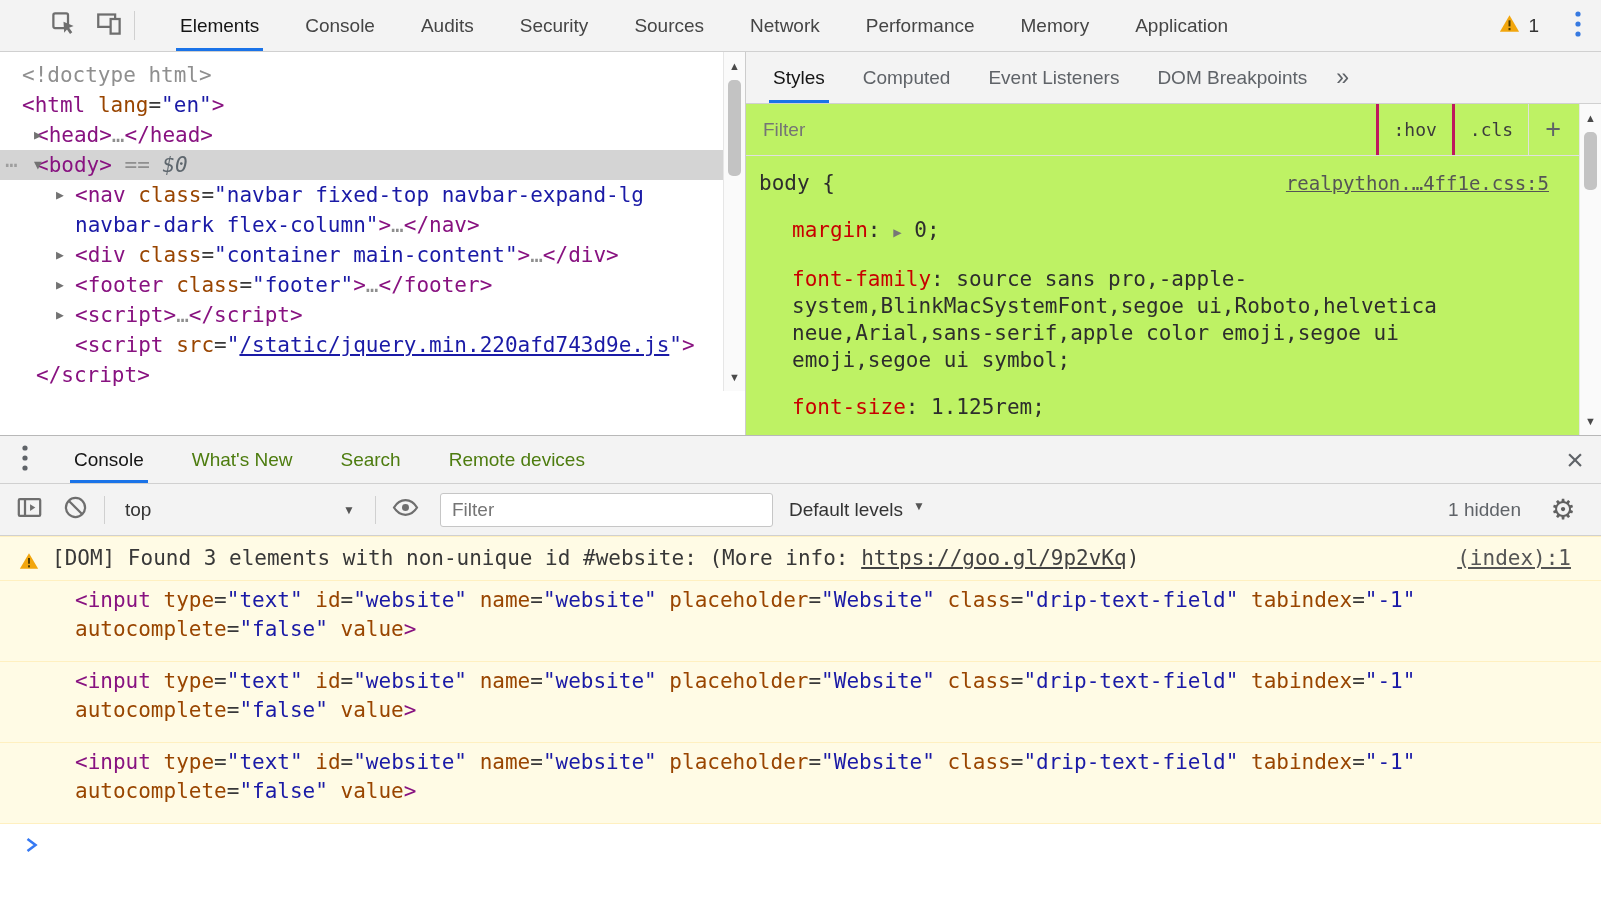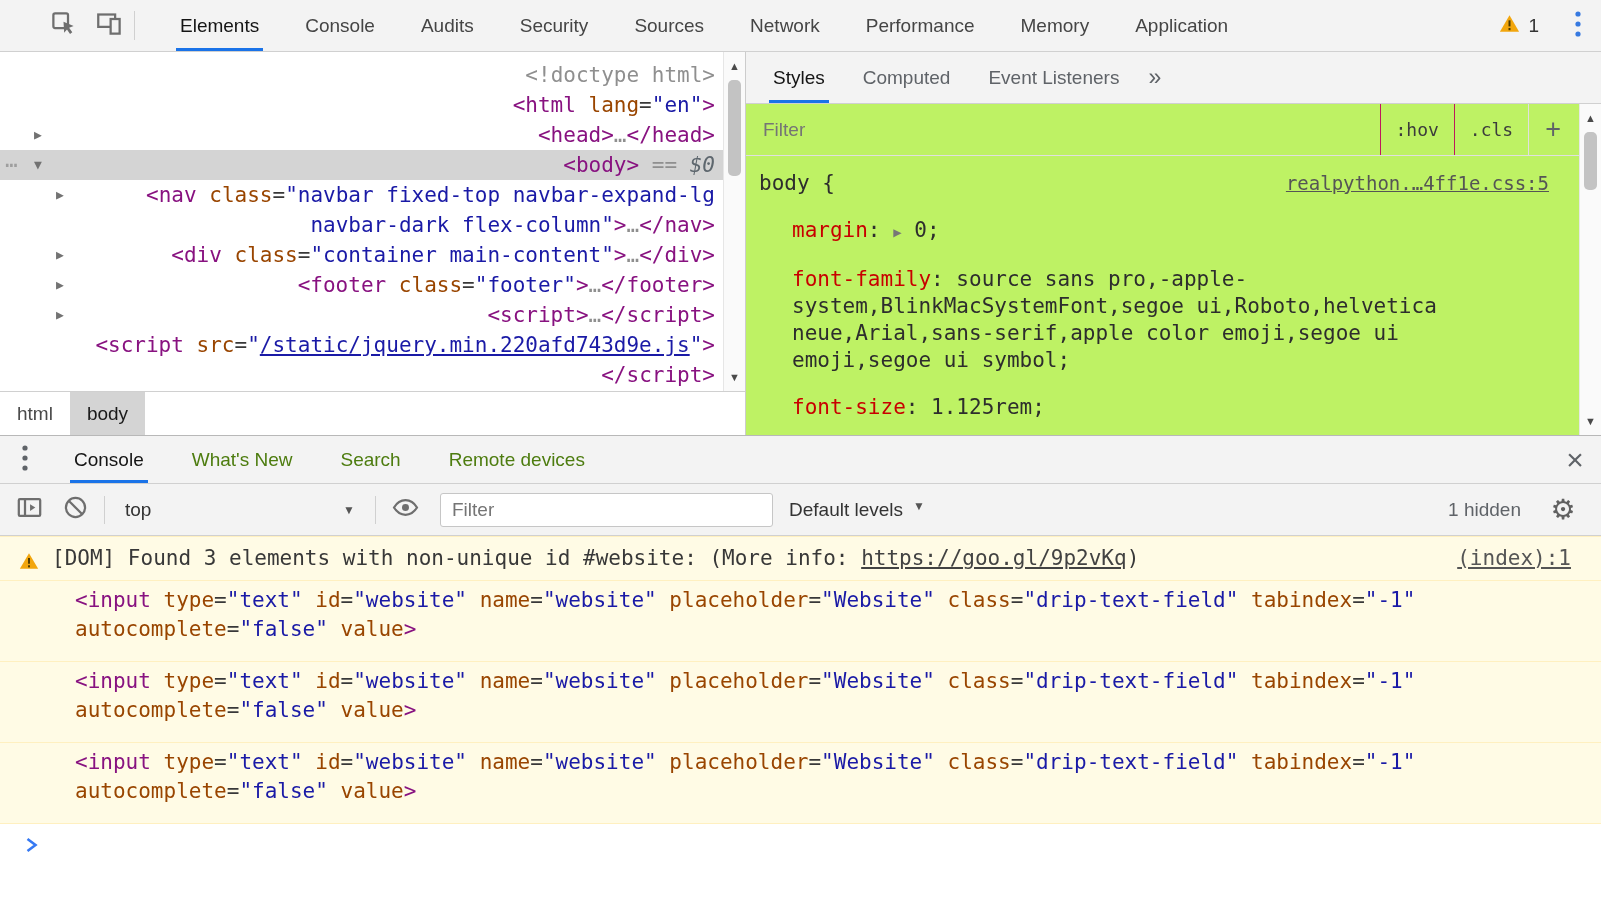--- a/index.html
+++ b/index.html
@@ -28,23 +28,23 @@
 .top-tabs{display:flex;align-items:stretch;margin-left:20px;}
 .top-tab{position:relative;display:flex;align-items:center;padding:0 15px;margin:0 8px;font-size:19px;color:#454545;cursor:default;}
 .top-tab.active{color:#141414;}
 .top-tab.active::after{content:"";position:absolute;left:11px;right:11px;bottom:0;height:3px;background:#1a73e8;}
 .topbar-right{margin-left:auto;display:flex;align-items:center;}
 .warn-badge{display:flex;align-items:center;gap:8px;font-size:19px;color:#333;margin-right:16px;}
 
 
 .main{position:absolute;top:52px;left:0;width:745px;height:383px;background:#fff;}
 .domtree{position:absolute;top:0;left:0;right:22px;bottom:44px;font-size:21px;line-height:30px;padding-top:8px;overflow:hidden;}
-.line{position:relative;padding-right:8px;text-align:right;}
+.line{position:relative;padding-right:8px;}
 .line.i0{padding-left:22px}
-.line.i1{padding-left:55px}
+.line.i1{padding-left:36px}
 .line.i2{padding-left:75px}
 .line.sel{background:#d4d4d4;}
 .arrow{position:absolute;top:0;font-size:13px;color:#727272;line-height:30px;}
 .arrow.a1{left:34px}
 .arrow.a2{left:56px}
 .arrow.r::before{content:"▶"}
 .arrow.d::before{content:"▼"}
 .gutter{position:absolute;left:5px;top:0;color:#9e9e9e;letter-spacing:-2px;line-height:30px;}
 .gutter::before{content:"⋯"}
 
@@ -66,21 +66,21 @@
 .styles{position:absolute;top:52px;left:745px;right:0;height:383px;border-left:1px solid #ccc;background:#bef264;overflow:hidden;}
 .styles-tabs{height:52px;background:#f3f3f3;border-bottom:1px solid #d0d0d0;display:flex;align-items:stretch;padding-left:8px;}
 .side-tab{position:relative;display:flex;align-items:center;padding:0 14px;margin:0 5px;font-size:19px;color:#5f6368;}
 .side-tab.active{color:#141414;}
 .side-tab.active::after{content:"";position:absolute;left:10px;right:10px;bottom:0;height:3px;background:#1a73e8;}
 .overflow-chip{display:flex;align-items:center;color:#5f6368;font-size:23px;padding:0 10px;}
 .overflow-chip::before{content:"»"}
 .filter-row{height:52px;border-bottom:1px solid #e0e0e0;display:flex;align-items:stretch;padding-left:17px;}
 .filter-input{flex:1;border:none;outline:none;font-size:19px;color:#333;background:transparent;font-family:"Liberation Sans",sans-serif;}
 .filter-input::placeholder{color:#757575;}
-.pseudo-btn{display:flex;align-items:center;padding:0 15px;border-left:1px solid #be185d;font-family:"DejaVu Sans Mono",monospace;font-size:18px;color:#3c3c3c;}
+.pseudo-btn{display:flex;align-items:center;padding:0 15px;border-left:3px solid #be185d;font-family:"DejaVu Sans Mono",monospace;font-size:18px;color:#3c3c3c;}
 .add-btn{font-size:27px;color:#5f6368;padding:0 16px;border-left:1px solid #e0e0e0;display:flex;align-items:center;margin-right:24px;}
 .rule-area{padding:14px 0 0 13px;font-size:21px;line-height:27px;color:#2d2d2d;}
 .rule-head{padding-right:34px;}
 .rule-link{float:right;margin-right:18px;color:#555;text-decoration:underline;font-size:19px;cursor:pointer;}
 .prop{padding-left:33px;padding-right:62px;margin-top:20px;}
 .styles-sb{top:52px;right:0;bottom:0;}
 .styles-sb .sb-thumb{top:28px;height:58px;}
 
 
 .drawer{position:absolute;top:435px;left:0;right:0;height:463px;background:#fff;border-top:1px solid #b8b8b8;}
@@ -178,31 +178,28 @@
     <div class="line i2"><span class="arrow a2 r"></span><span><span class="tk-t">&lt;footer</span><span class="tk-p"> </span><span class="tk-a">class</span><span class="tk-p">=</span><span class="tk-v">"footer"</span><span class="tk-t">&gt;</span><span class="tk-g">…</span><span class="tk-t">&lt;/footer&gt;</span></span></div>
     <div class="line i2"><span class="arrow a2 r"></span><span><span class="tk-t">&lt;script&gt;</span><span class="tk-g">…</span><span class="tk-t">&lt;/script&gt;</span></span></div>
     <div class="line i2"><span><span class="tk-t">&lt;script</span><span class="tk-p"> </span><span class="tk-a">src</span><span class="tk-p">=</span><span class="tk-v">"</span><span class="tk-lk">/static/jquery.min.220afd743d9e.js</span><span class="tk-v">"</span><span class="tk-t">&gt;</span></span></div>
     <div class="line i1"><span><span class="tk-t">&lt;/script&gt;</span></span></div>
   </div>
   <div class="sb elements-sb">
     <span class="sb-up"></span>
     <span class="sb-thumb"></span>
     <span class="sb-down"></span>
   </div>
-  <div class="crumbs">
-    <div class="crumb">html</div>
-    <div class="crumb sel">body</div>
-  </div>
 </div>
 
 <div class="styles">
   <div class="styles-tabs">
     <div class="side-tab active">Styles</div>
     <div class="side-tab">Computed</div>
     <div class="side-tab">Event Listeners</div>
+    <div class="side-tab">DOM Breakpoints</div>
     <div class="overflow-chip"></div>
   </div>
   <div class="filter-row">
     <input class="filter-input" placeholder="Filter" style="">
     <div class="pseudo-btn">:hov</div>
     <div class="pseudo-btn">.cls</div>
     <div class="add-btn">+</div>
   </div>
   <div class="rule-area mono">
     <div class="rule-head">

